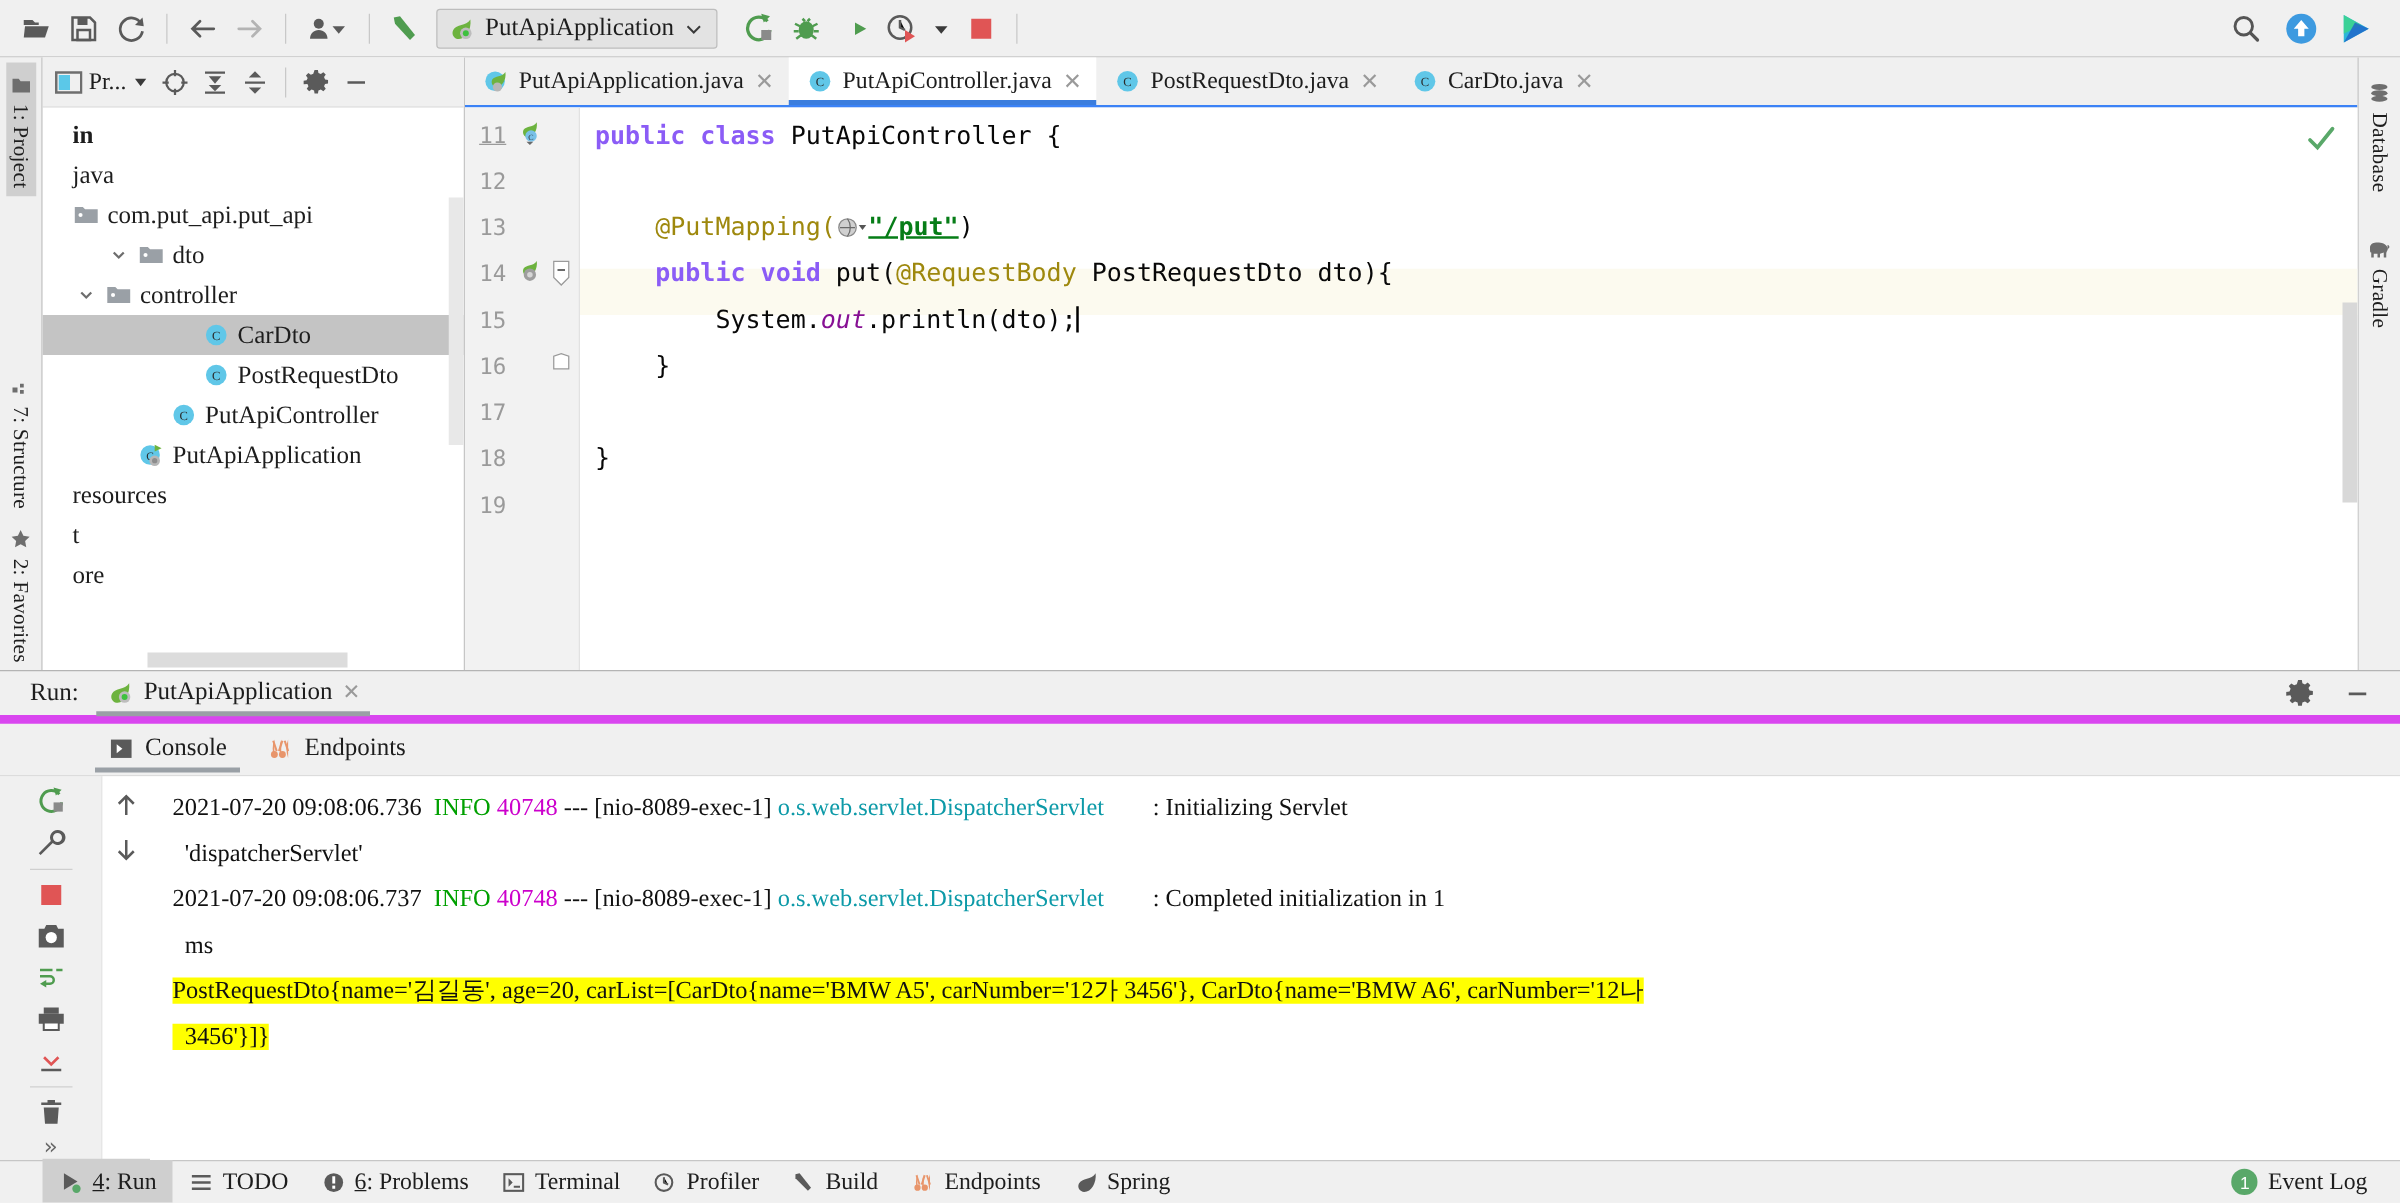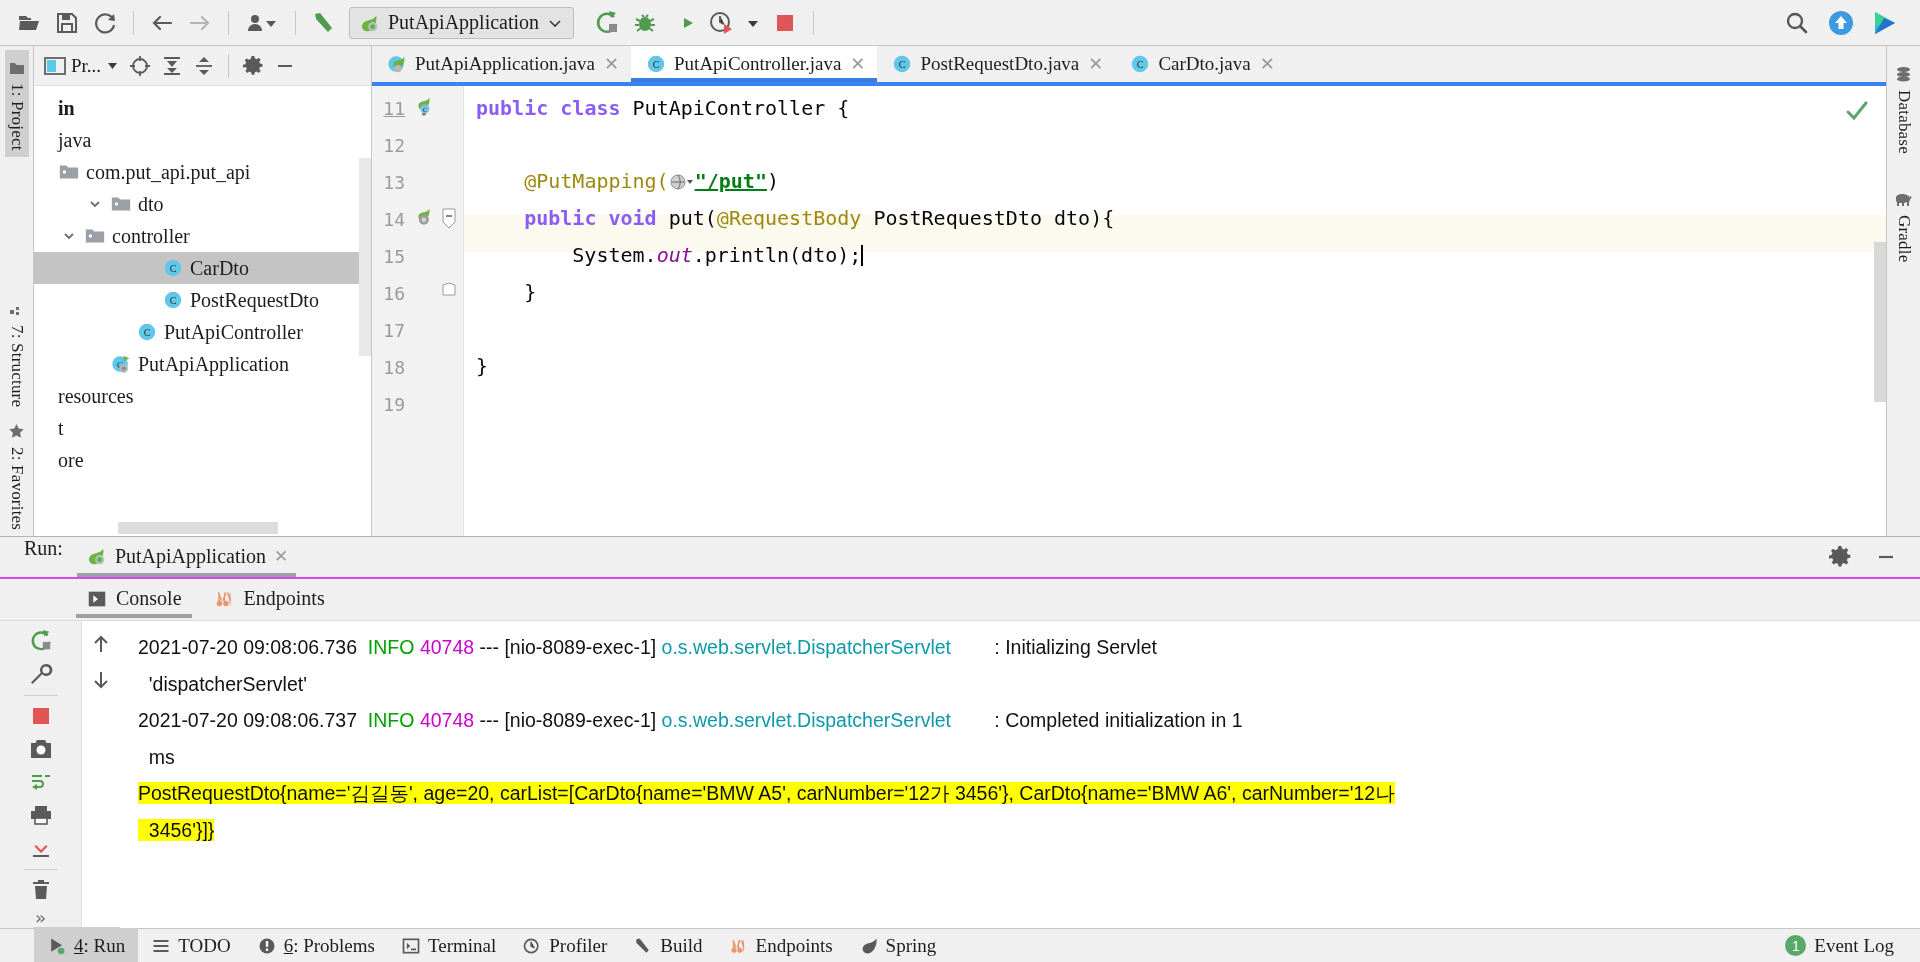--- a/index.html
+++ b/index.html
@@ -103,21 +103,21 @@
   .tree-hscroll {
     position: absolute; left: 84px; bottom: 2px; width: 160px; height: 12px;
     background: #dcdcdc;
   }
 
   
   .editor-col { flex: 1; display: flex; flex-direction: column; min-width: 0; }
   .tabs {
     height: 40px; min-height: 40px;
     background: #f0f0f0;
-    border-bottom: 4px solid #3b82f6;
+    border-bottom: 2px solid #3b82f6;
     display: flex; align-items: stretch;
   }
   .tab {
     display: flex; align-items: center; gap: 7px;
     padding: 0 12px 0 14px;
     font-size: 19px;
     position: relative;
     white-space: nowrap;
   }
   .tab.active { background: #ffffff; }
@@ -166,22 +166,22 @@
 
   
   .runpanel {
     height: 392px; min-height: 392px;
     background: #f0f0f0;
     border-top: 1px solid #b4b4b4;
     display: flex; flex-direction: column;
   }
   .run-header {
     height: 42px; min-height: 42px;
-    display: flex; padding-left: 24px; gap: 14px;
-    border-bottom: 2px solid #d946ef;
+    display: flex; align-items: center; padding-left: 24px; gap: 14px;
+    border-bottom: 7px solid #d946ef;
   }
   .run-label { font-size: 20px; }
   .run-tab {
     display: flex; align-items: center; gap: 8px;
     font-size: 20px; padding: 6px 8px 8px 8px; position: relative;
   }
   .run-tab::after{ content:""; position:absolute; left:0; right:0; bottom:0; height:4px; background:#9aa0a6; }
   .run-tab .x { color: #9a9a9a; font-size: 17px; }
   .run-right { margin-left: auto; display: flex; align-items: center; gap: 22px; padding-right: 22px; }
 
@@ -198,21 +198,21 @@
     width: 82px; min-width: 82px;
     background: #f0f0f0;
     display: flex; flex-direction: column; align-items: center;
     border-right: 1px solid #e2e2e2;
     padding-top: 4px;
   }
   .cr-btn { width: 40px; height: 40px; display: flex; align-items: center; justify-content: center; }
   .cr-sep { width: 34px; height: 1px; background: #cfcfcf; margin: 4px 0; }
   .console {
     flex: 1; background: #ffffff; overflow: hidden;
-    font-family: Liberation Sans, sans-serif;
+    font-family: Liberation Serif, serif;
     font-size: 19.5px; line-height: 36.5px;
     padding: 8px 0 12px 18px;
     white-space: pre;
     position: relative;
   }
   .c-info { color: #00a000; }
   .c-pid { color: #cc00cc; }
   .c-logger { color: #0d9aa8; }
   .c-txt { color: #111; }
   .hl { background: #ffff00; }

